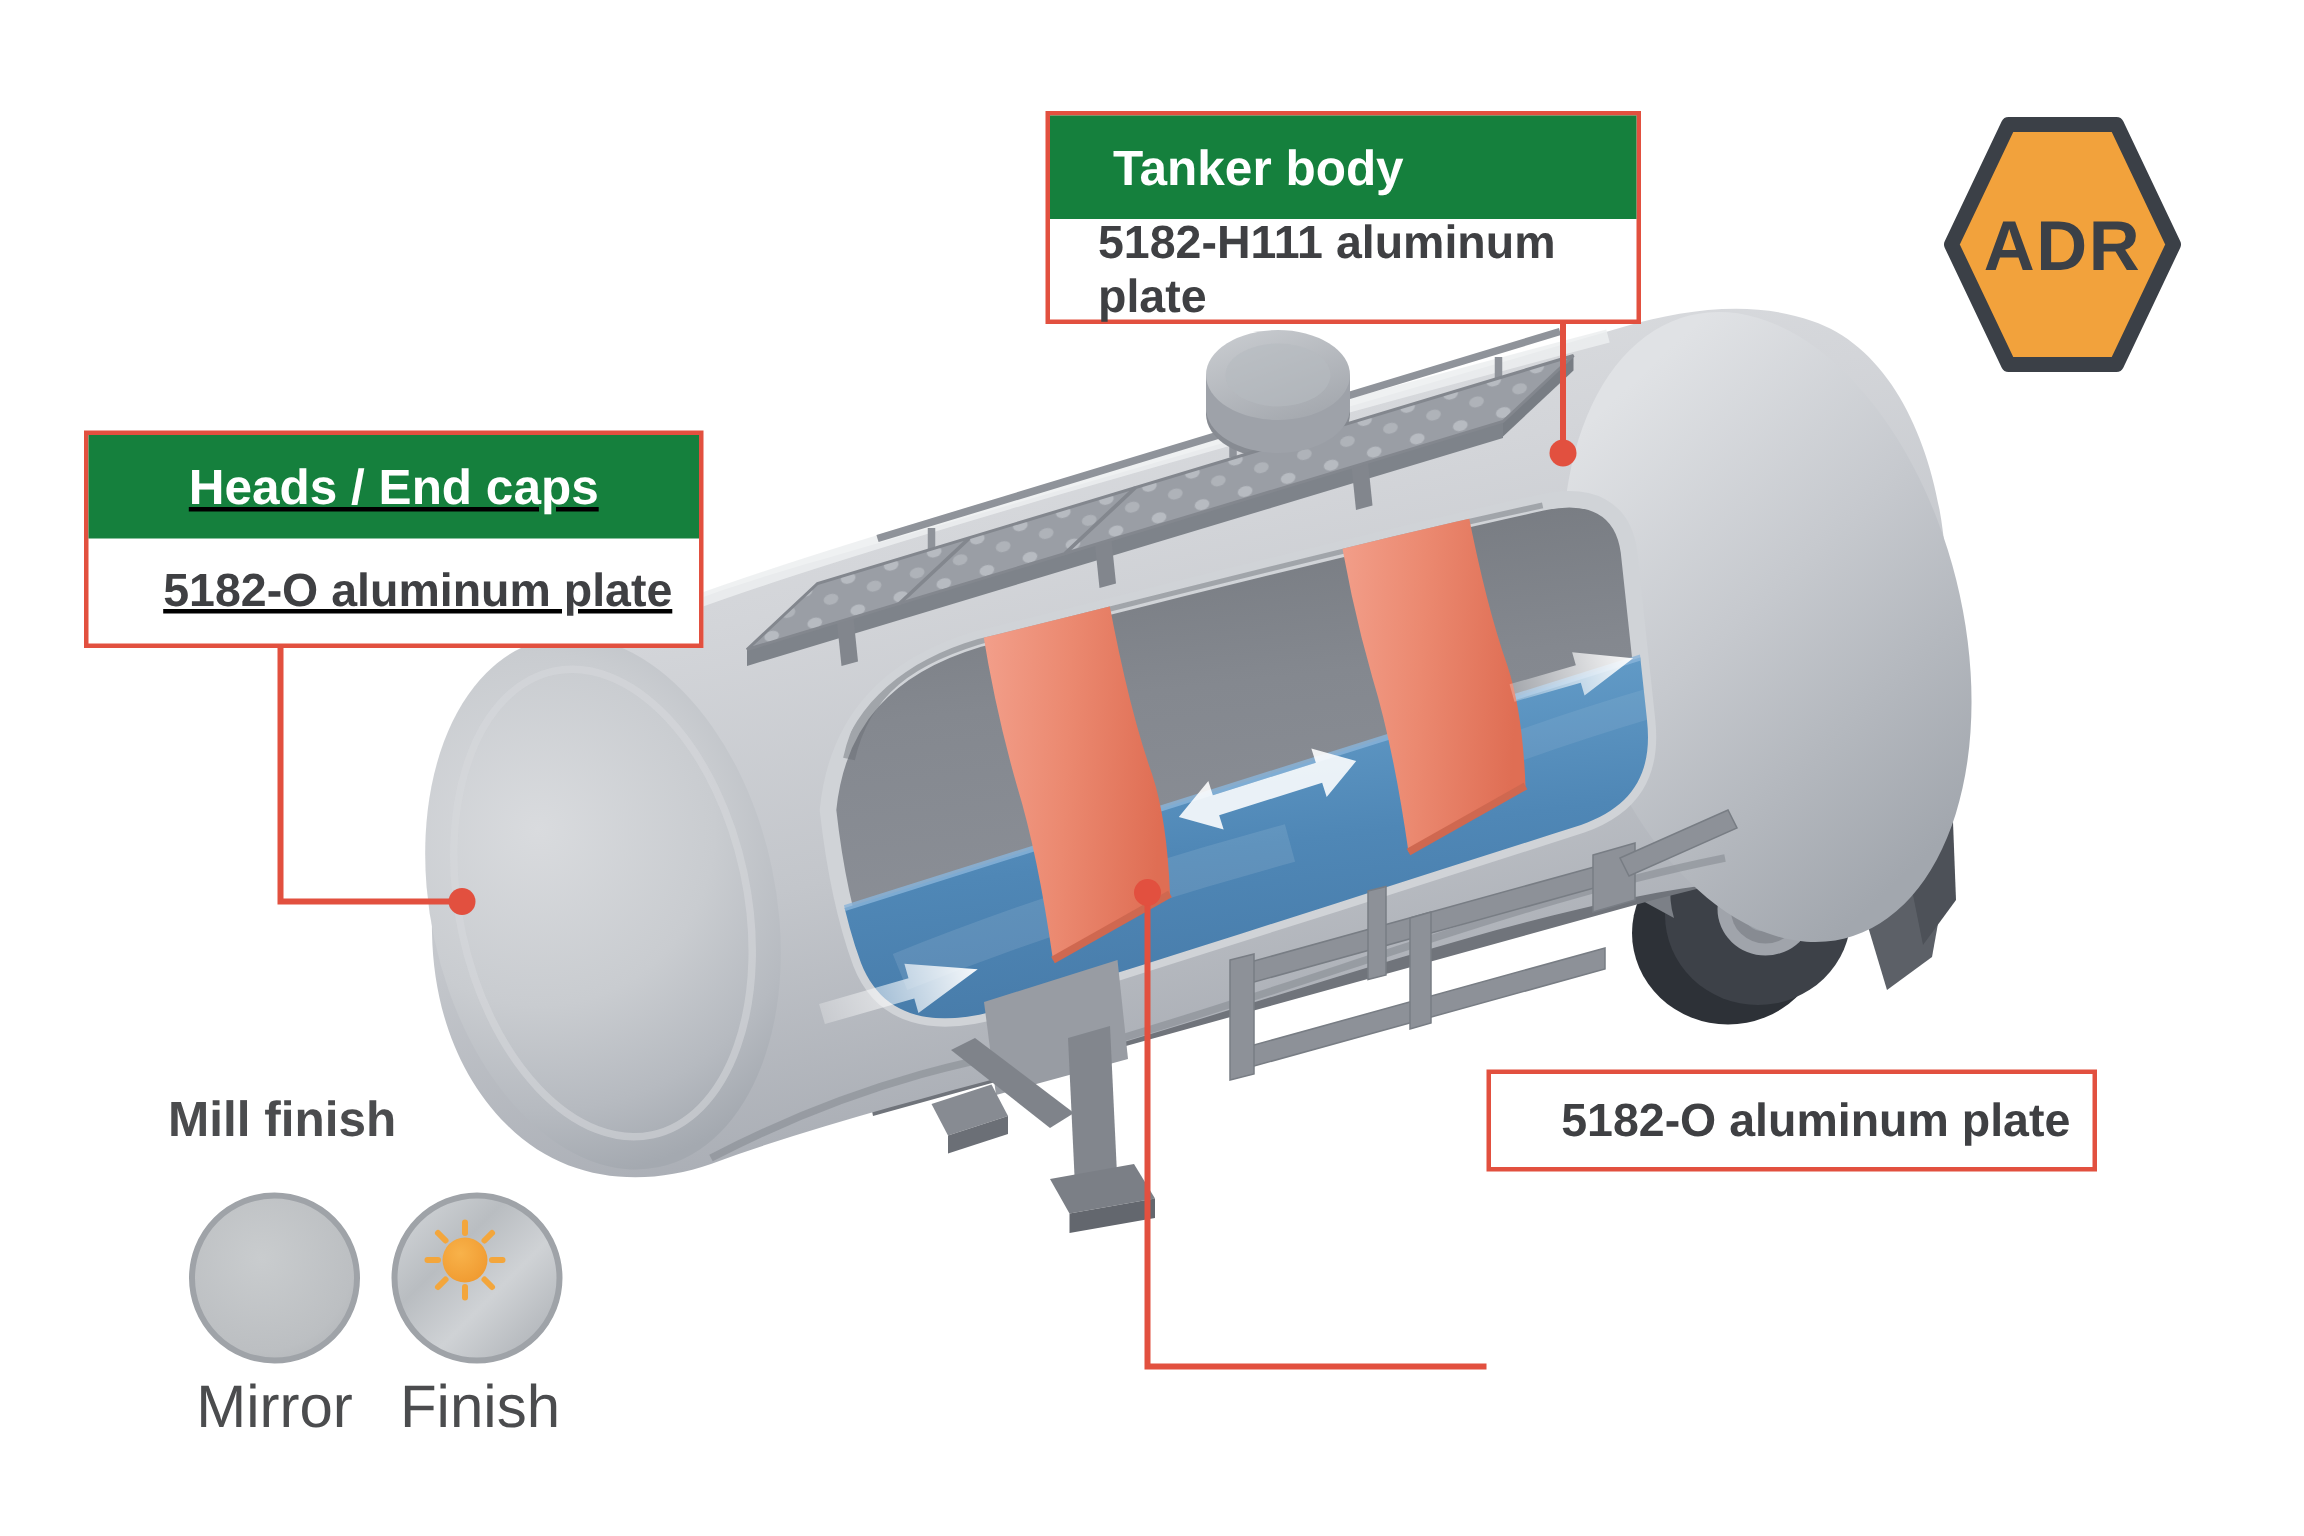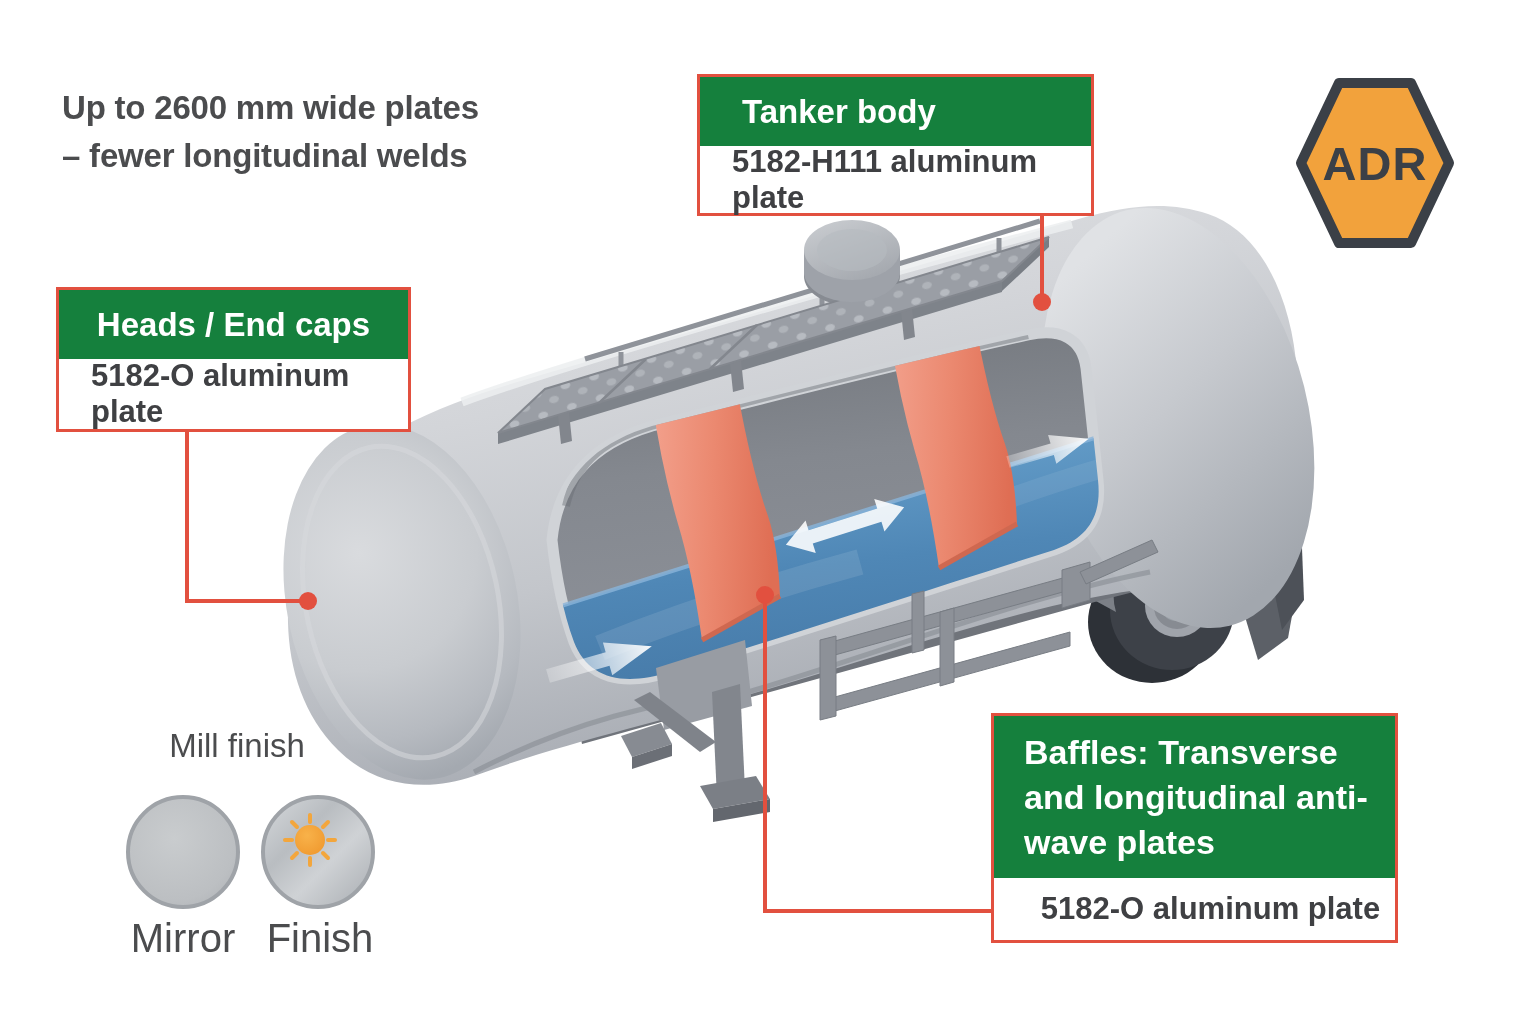--- a/index.html
+++ b/index.html
@@ -11,33 +11,33 @@
             font-weight:bold;color:#4b4c4e;letter-spacing:-0.2px;}
 
   .callout{position:absolute;box-sizing:border-box;border:3px solid #e2503f;background:#fff;}
   .callout .head{background:#15803d;color:#ffffff;font-weight:bold;display:flex;align-items:center;}
   .callout .mat{color:#3f4043;font-weight:bold;display:flex;align-items:center;justify-content:center;padding-left:32px;}
 
   .callout.tanker{left:697px;top:74px;width:397px;}
   .callout.tanker .head{height:69px;font-size:33px;padding-left:42px;}
   .callout.tanker .mat{height:67px;font-size:31px;}
 
-  .callout.heads{left:56px;top:287px;width:355px;}
+  .callout.heads{left:56px;top:287px;width:413px;text-decoration:underline;}
   .callout.heads .head{height:69px;font-size:33px;justify-content:center;}
   .callout.heads .mat{height:70px;font-size:31px;}
 
   .callout.baffles{left:991px;top:713px;width:407px;}
   .callout.baffles .head{height:162px;font-size:34px;line-height:45px;
       padding:0 20px 0 30px;align-items:center;}
   .callout.baffles .mat{height:62px;font-size:31px;}
 
   .adr-badge{position:absolute;left:1294px;top:74px;width:162px;height:178px;}
 
-  .legend-heading{position:absolute;left:112px;top:727px;width:250px;text-align:center;
-      font-size:33px;font-weight:normal;color:#4b4c4e;}
+  .legend-heading{position:absolute;left:112px;top:727px;width:250px;
+      font-size:33px;font-weight:bold;color:#4b4c4e;}
   .legend-discs{position:absolute;left:118px;top:787px;width:270px;height:130px;}
   .legend-label{position:absolute;top:916px;width:140px;text-align:center;
       font-size:40px;font-weight:normal;color:#4b4c4e;}
   .legend-label.mirror{left:113px;}
   .legend-label.finish{left:250px;}
 </style>
 </head>
 <body>
 
 <div class="stage">
@@ -201,37 +201,32 @@
       <path d="M 1042 216 L 1042 298"></path>
       <path d="M 765 596 L 765 911 L 991 911"></path>
     </g>
     <g fill="#e2503f">
       <circle cx="308" cy="601" r="9"></circle>
       <circle cx="1042" cy="302" r="9"></circle>
       <circle cx="765" cy="595" r="9"></circle>
     </g>
   </svg>
 
-  <div class="headline">
-    <div>Up to 2600 mm wide plates</div>
-    <div>– fewer longitudinal welds</div>
-  </div>
 
   <div class="callout tanker">
     <div class="head">Tanker body</div>
     <div class="mat">5182-H111 aluminum plate</div>
   </div>
 
   <div class="callout heads">
     <div class="head">Heads / End caps</div>
     <div class="mat">5182-O aluminum plate</div>
   </div>
 
   <div class="callout baffles">
-    <div class="head">Baffles: Transverse and longitudinal anti-wave plates</div>
     <div class="mat">5182-O aluminum plate</div>
   </div>
 
   <svg class="adr-badge" viewBox="0 0 162 178">
     <polygon points="7,89 45,9 117,9 155,89 117,169 45,169" fill="#f2a23c" stroke="#3b4047" stroke-width="10" stroke-linejoin="round"></polygon>
     <text x="81" y="106" text-anchor="middle" font-size="47" font-weight="bold" fill="#3b4047" letter-spacing="1">ADR</text>
   </svg>
 
   <div class="legend-heading">Mill finish</div>
 

